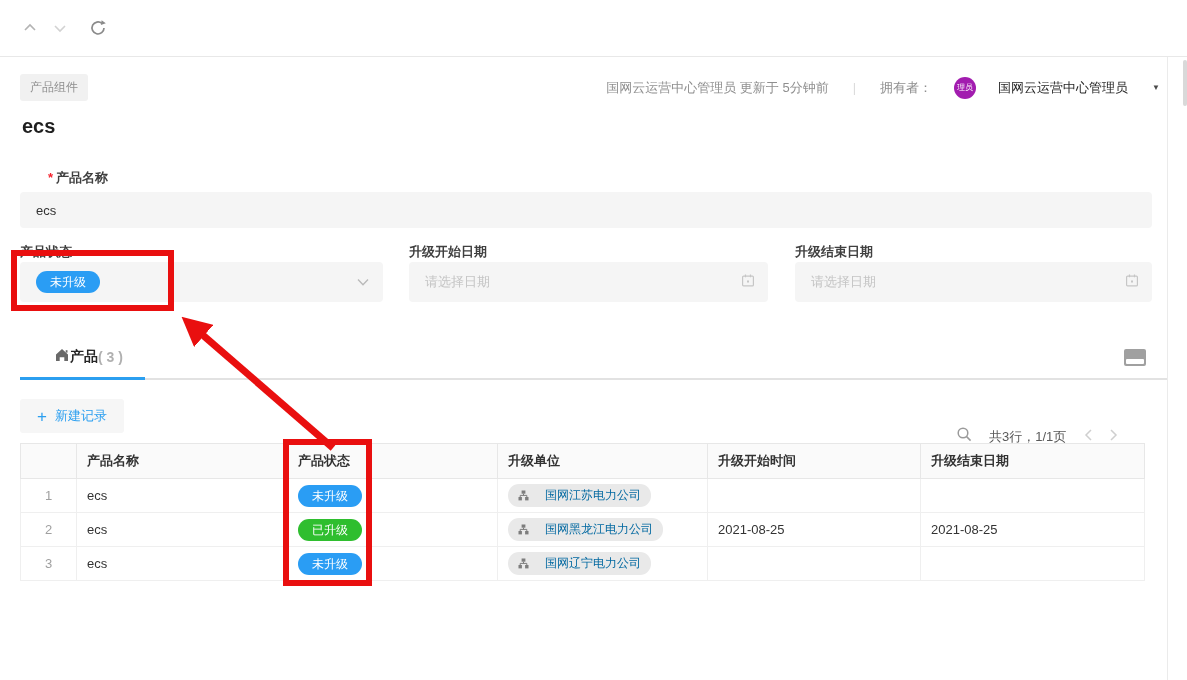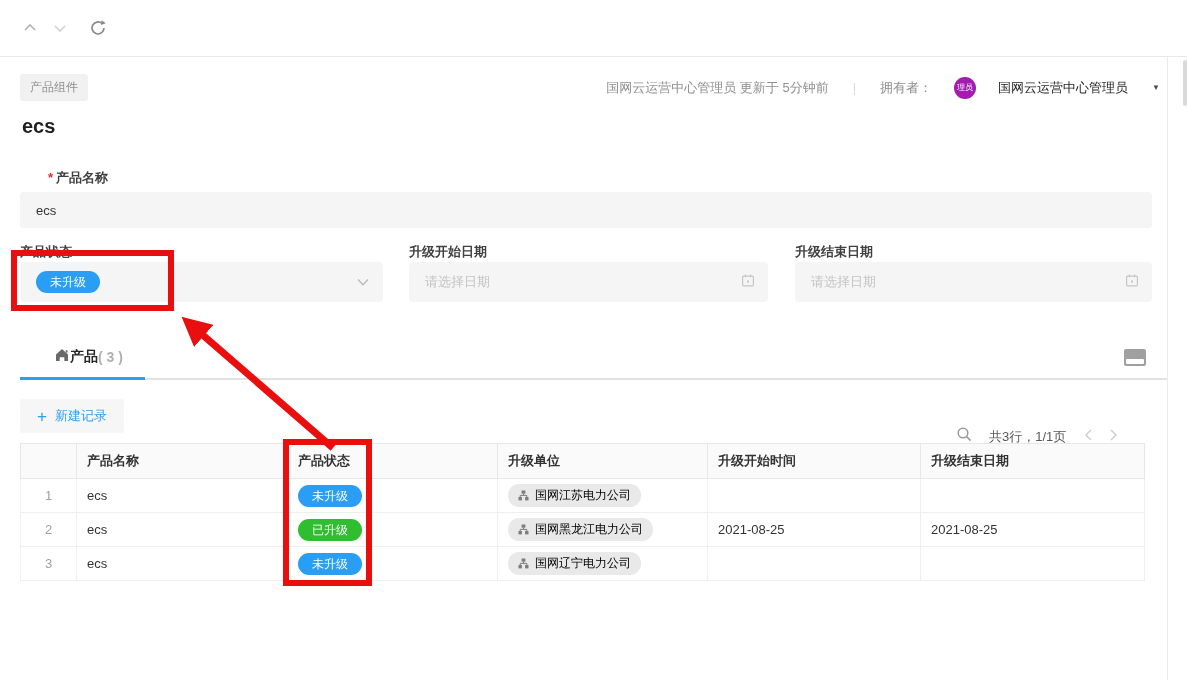--- a/index.html
+++ b/index.html
@@ -56,22 +56,22 @@
   .pg-summary { font-size:13px; color:#595959; }
   .pg-chevrons { display:flex; align-items:center; gap:10px; }
 
   
   .grid { position:absolute; top:443px; left:20px; width:1124px;
           border-collapse:collapse; table-layout:fixed; font-size:13px; }
   .grid th { background:#fafafa; font-weight:700; color:#333; text-align:left;
              height:35px; padding:0 10px; border:1px solid #e7e7e7; }
   .grid td { height:34px; padding:0 10px; border:1px solid #efefef; color:#333; background:#fff; }
   .grid td.idx { color:#a0a0a0; text-align:center; }
-  .unit-pill { display:inline-flex; align-items:center; gap:6px; background:#e9e9e9;
-               border-radius:11px; padding:3px 10px; font-size:12px; color:#000000; white-space:nowrap; }
+  .unit-pill { display:inline-flex; align-items:center; gap:16px; background:#e9e9e9;
+               border-radius:11px; padding:3px 10px; font-size:12px; color:#0369a1; white-space:nowrap; }
 
   
   .panel-edge { position:absolute; top:57px; bottom:0; left:1167px; width:1px; background:#ebebeb; }
   .scroll-thumb { position:absolute; top:60px; right:0; width:4px; height:46px;
                   background:#d9d9d9; border-radius:2px; }
 
   
   .annotation-overlay { position:absolute; top:0; left:0; width:1187px; height:680px;
                         pointer-events:none; z-index:99; }
 </style>

